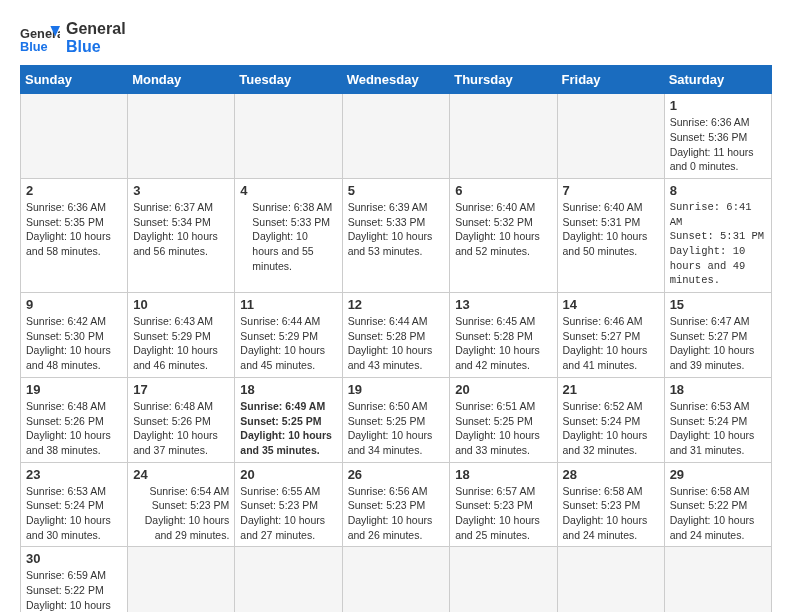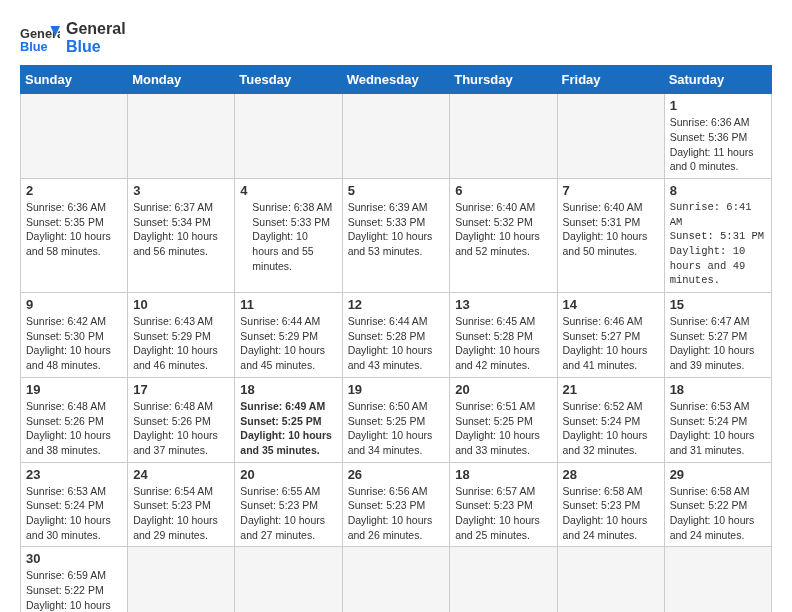--- a/index.html
+++ b/index.html
@@ -259,21 +259,21 @@
       </tr>
       <tr>
         <td>
           <span class="day-num">23</span>
           <div class="day-info" style="white-space: pre-line;">Sunrise: 6:53 AM
 Sunset: 5:24 PM
 Daylight: 10 hours and 30 minutes.</div>
         </td>
         <td>
           <span class="day-num">24</span>
-          <div class="day-info" style="white-space: pre-line;">Sunrise: 6:54 AM
+          <div class="day-info" style="white-space: pre-line; text-align: right;">Sunrise: 6:54 AM
 Sunset: 5:23 PM
 Daylight: 10 hours and 29 minutes.</div>
         </td>
         <td>
           <span class="day-num">20</span>
           <div class="day-info" style="white-space: pre-line;">Sunrise: 6:55 AM
 Sunset: 5:23 PM
 Daylight: 10 hours and 27 minutes.</div>
         </td>
         <td>

